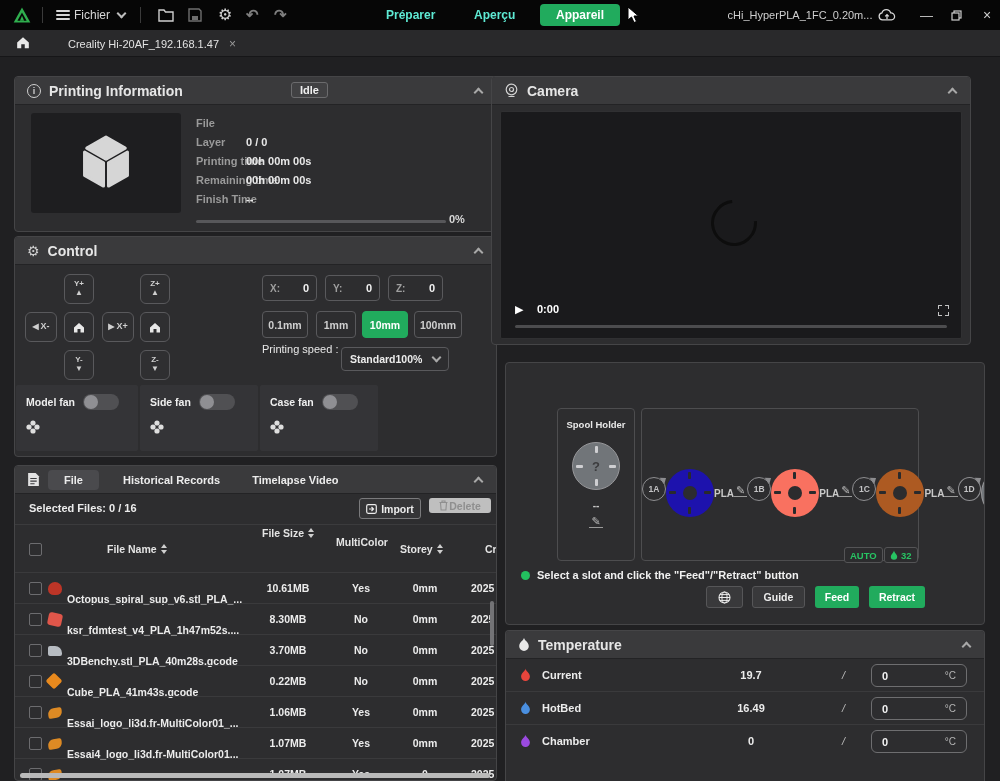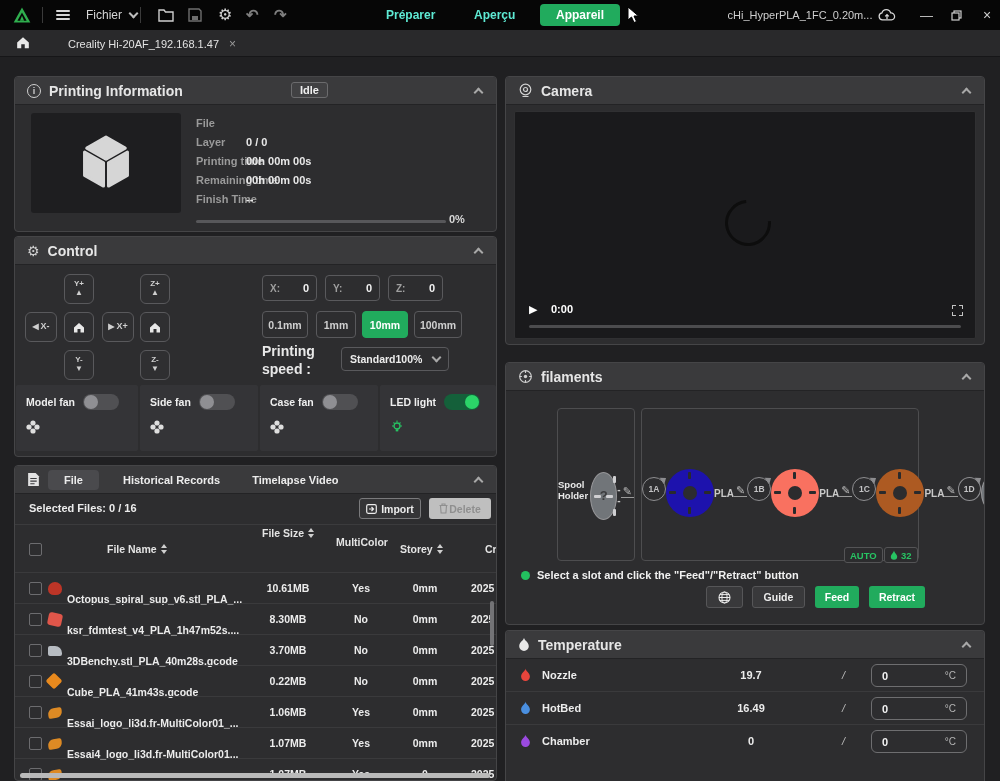--- a/index.html
+++ b/index.html
@@ -43,38 +43,38 @@
   .ppct { position:absolute; left:434px; top:136px; color:#d8d8d8; font-size:11px; font-weight:700; }
 
   
   .jog-btn { position:absolute; width:30px; height:30px; border:1px solid #59595c; border-radius:6px; background:#2f2f31; color:#cfcfcf; font-size:8px; font-weight:700; display:flex; flex-direction:column; align-items:center; justify-content:center; line-height:1.1; }
   .jog-wide { width:32px; flex-direction:row; gap:2px; font-size:9px; }
   .coord-box { position:absolute; top:38px; width:55px; height:26px; border:1px solid #59595c; border-radius:4px; display:flex; align-items:center; padding:0 7px; }
   .coord-box .cl { color:#9f9f9f; font-size:10px; font-weight:700; }
   .coord-box .cv { margin-left:auto; color:#f0f0f0; font-size:11px; font-weight:700; }
   .step-btn { position:absolute; top:74px; height:27px; border:1px solid #59595c; border-radius:4px; background:transparent; color:#cfcfcf; font-size:10.5px; font-weight:700; display:flex; align-items:center; justify-content:center; }
   .step-btn.active { background:#21ab5d; border-color:#21ab5d; color:#fff; }
-  .speed-label { position:absolute; left:247px; top:106px; width:78px; color:#e8e8e8; font-size:14px; font-weight:700; line-height:1.25; }
+  .speed-label { position:absolute; left:247px; top:106px; width:78px; color:#e8e8e8; font-size:11px; font-weight:400; line-height:1.25; }
   .speed-select { position:absolute; left:326px; top:110px; width:108px; height:24px; border:1px solid #59595c; border-radius:4px; display:flex; align-items:center; padding:0 8px; color:#ececec; font-size:10.5px; font-weight:700; }
   .speed-select .chev-down { margin-left:auto; border-color:#a8a8a8; }
   .fan-card { position:absolute; top:148px; height:66px; background:#343437; border-radius:2px; padding:9px 10px; }
   .fan-row { display:flex; align-items:center; gap:8px; }
   .fan-label { color:#efefef; font-size:10.5px; font-weight:700; }
   .toggle { width:36px; height:16px; border-radius:8px; background:#505053; position:relative; }
   .toggle .knob { position:absolute; top:1px; left:1px; width:14px; height:14px; border-radius:50%; background:#8f8f93; }
   .toggle.on { background:#14603a; }
   .toggle.on .knob { left:auto; right:1px; background:#2bd468; }
 
   
   .ftab { padding:4px 16px; border-radius:4px; color:#ececec; font-size:11px; font-weight:700; }
   .ftab.active { background:#4a4a4d; }
   .sel-row { position:relative; height:30px; }
   .sel-label { position:absolute; left:14px; top:8px; color:#ececec; font-size:11px; font-weight:700; }
   .btn-import { position:absolute; left:344px; top:4px; width:62px; height:21px; border:1px solid #7a7a7c; border-radius:3px; background:#353537; color:#ececec; font-size:10.5px; font-weight:700; display:flex; align-items:center; justify-content:center; gap:4px; }
-  .btn-delete { position:absolute; left:414px; top:4px; width:62px; height:21px; border-radius:3px; background:#bfbfbf; color:#8f8f8f; font-size:10.5px; font-weight:700; display:flex; align-items:center; justify-content:center; gap:1px; }
+  .btn-delete { position:absolute; left:414px; top:4px; width:62px; height:15px; border-radius:3px; background:#bfbfbf; color:#8f8f8f; font-size:10.5px; font-weight:700; display:flex; align-items:center; justify-content:center; gap:1px; }
   .thead { position:relative; height:48px; border-top:1px solid #3b3b3d; }
   .thc { position:absolute; color:#e4e4e4; font-size:10.5px; font-weight:700; display:flex; align-items:center; gap:4px; }
   .checkbox { width:13px; height:13px; border:1px solid #6c6c6f; border-radius:2px; }
   .sorter { display:inline-flex; flex-direction:column; gap:2px; }
   .sorter i { display:block; width:0; height:0; border-left:3.5px solid transparent; border-right:3.5px solid transparent; }
   .sorter .up { border-bottom:4px solid #cfcfcf; }
   .sorter .dn { border-top:4px solid #cfcfcf; }
   .frow { position:relative; height:31px; border-top:1px solid #3a3a3c; }
   .frow .checkbox { position:absolute; left:14px; top:9px; }
   .fthumb { position:absolute; left:33px; top:9px; width:14px; height:13px; }
@@ -94,21 +94,21 @@
   .vtimeline { position:absolute; left:14px; right:14px; bottom:10px; height:3px; background:#4c4c4e; border-radius:2px; }
   .vfull { position:absolute; right:12px; bottom:22px; width:11px; height:11px; }
   .vfull i { position:absolute; width:4px; height:4px; border:1.5px solid #c3c3c3; }
   .vfull .tl { left:0; top:0; border-right:none; border-bottom:none; }
   .vfull .tr { right:0; top:0; border-left:none; border-bottom:none; }
   .vfull .bl { left:0; bottom:0; border-right:none; border-top:none; }
   .vfull .br { right:0; bottom:0; border-left:none; border-top:none; }
 
   
   .fil-card { position:absolute; top:45px; height:153px; border:1px solid #4d4d4f; border-radius:4px; }
-  .holder-card { left:51px; width:78px; display:flex; align-items:center; padding-top:10px; }
+  .holder-card { left:51px; width:78px; display:flex; flex-direction:column; align-items:center; padding-top:10px; }
   .slots-card { left:135px; width:278px; display:flex; justify-content:space-around; padding-top:8px; }
   .holder-title { color:#e8e8e8; font-size:9.5px; font-weight:700; }
   .slot-col { display:flex; flex-direction:row; align-items:center; }
   .slot-badge { width:24px; height:24px; border:1.5px solid #8d8d90; border-radius:50%; color:#c3c3c5; font-size:8.5px; font-weight:700; display:flex; align-items:center; justify-content:center; position:relative; }
   .slot-badge::after { content:""; position:absolute; right:-3px; top:-1px; width:0; height:0; border-left:4px solid transparent; border-right:4px solid transparent; border-bottom:5px solid #8d8d90; transform:rotate(55deg); }
   .spool { position:relative; width:48px; height:48px; border-radius:50%; margin-top:9px; }
   .spool .hub { position:absolute; left:17px; top:17px; width:14px; height:14px; border-radius:50%; background:#2c2c2e; }
   .spool .tick { position:absolute; background:#2a2a2c; border-radius:1px; }
   .spool .tick.t { left:22px; top:3px; width:3px; height:7px; }
   .spool .tick.b { left:22px; bottom:3px; width:3px; height:7px; }
@@ -152,21 +152,21 @@
         <polygon points="12,13 14.5,19 9.5,19" fill="#2fae4e"></polygon>
       </svg>
   </span>
   <span class="tb-sep" style="left:42px"></span>
   <span class="tb-item" style="left:56px">
     <span class="hamburger">
         <span></span>
         <span></span>
         <span></span>
       </span>
-    <span style="margin-left:16px; font-weight:400">Fichier</span>
+    <span style="margin-left:4px; font-weight:400">Fichier</span>
     <span class="chev-down"></span>
   </span>
   <span class="tb-sep" style="left:140px"></span>
   <span class="tb-item" style="left:158px">
     <svg width="16" height="14" viewBox="0 0 16 14">
         <path d="M1 2h5l1.5 2H15v9H1z" fill="none" stroke="#cfcfcf" stroke-width="1.4"></path>
       </svg>
   </span>
   <span class="tb-item" style="left:188px">
     <svg width="14" height="14" viewBox="0 0 14 14">
@@ -354,33 +354,20 @@
           <span class="knob"></span>
         </span>
       </div>
     <svg width="14" height="14" viewBox="0 0 14 14" style="margin-top:10px">
         <circle cx="7" cy="3" r="2.6" fill="#dedede"></circle>
         <circle cx="11" cy="7" r="2.6" fill="#dedede"></circle>
         <circle cx="7" cy="11" r="2.6" fill="#dedede"></circle>
         <circle cx="3" cy="7" r="2.6" fill="#dedede"></circle>
       </svg>
   </div>
-  <div class="fan-card" style="left:365px; width:116px">
-    <div class="fan-row">
-        <span class="fan-label">LED light</span>
-      <span class="toggle on">
-          <span class="knob"></span>
-        </span>
-      </div>
-    <svg width="14" height="15" viewBox="0 0 14 15" style="margin-top:9px">
-        <circle cx="7" cy="7" r="3" fill="none" stroke="#27c463" stroke-width="1.3"></circle>
-        <rect x="5.7" y="10.2" width="2.6" height="2.2" fill="#27c463"></rect>
-        <path d="M7 1.5v1.8M2 7h1.8M10.2 7H12M3.5 3.5l1.2 1.2M10.5 3.5L9.3 4.7" stroke="#27c463" stroke-width="1.1"></path>
-      </svg>
-  </div>
 </div>
 
 <div class="panel" style="left:14px; top:465px; width:483px; height:316px">
   <div class="phead">
     <svg width="13" height="15" viewBox="0 0 12 14">
         <path d="M1 1h7l3 3v9H1z" fill="#e2e2e2"></path>
         <path d="M3 6h6M3 8.5h6M3 11h4" stroke="#3a3a3c" stroke-width="1"></path>
       </svg>
     <span class="ftab active">File</span>
     <span class="ftab">Historical Records</span>
@@ -490,21 +477,21 @@
     <span class="fname">Essai3_logo_li3d.fr-MultiColor01...</span>
     <span class="fsize">1.07MB</span>
     <span class="fmulti">Yes</span>
     <span class="fstorey">0</span>
     <span class="fcreated">2025</span>
   </div>
   <div class="vscroll"></div>
   <div class="hscroll"></div>
 </div>
 
-<div class="panel" style="left:505px; top:76px; width:480px; height:269px">
+<div class="panel" style="left:491px; top:76px; width:480px; height:269px">
   <div class="phead">
     <svg width="15" height="15" viewBox="0 0 15 15">
         <circle cx="7.5" cy="6.5" r="5.3" fill="none" stroke="#d0d0d0" stroke-width="1.2"></circle>
         <circle cx="7.5" cy="6.5" r="2" fill="none" stroke="#d0d0d0" stroke-width="1.2"></circle>
         <path d="M4.5 13.5h6" stroke="#d0d0d0" stroke-width="1.2"></path>
       </svg>
     <span class="ptitle">Camera</span>
     <span class="chev-up"></span>
   </div>
   <div class="video-area">
@@ -515,29 +502,20 @@
     <span class="vfull">
         <i class="tl"></i>
         <i class="tr"></i>
         <i class="bl"></i>
         <i class="br"></i>
       </span>
   </div>
 </div>
 
 <div class="panel" style="left:505px; top:362px; width:480px; height:263px">
-  <div class="phead">
-    <svg width="15" height="15" viewBox="0 0 15 15">
-        <circle cx="7.5" cy="7.5" r="5.8" fill="none" stroke="#d0d0d0" stroke-width="1.2"></circle>
-        <circle cx="7.5" cy="7.5" r="1.7" fill="#d0d0d0"></circle>
-        <path d="M7.5 1.7v2.2M7.5 11.1v2.2M1.7 7.5h2.2M11.1 7.5h2.2" stroke="#d0d0d0" stroke-width="1.1"></path>
-      </svg>
-    <span class="ptitle">filaments</span>
-    <span class="chev-up"></span>
-  </div>
 
   <div class="fil-card holder-card">
     <span class="holder-title">Spool Holder</span>
     <span class="spool gray" style="margin-top:12px">
       <span class="tick t"></span>
         <span class="tick b"></span>
         <span class="tick l"></span>
         <span class="tick r"></span>
       <span class="hub" style="background:transparent"></span>
       <span class="mark">?</span>
@@ -632,21 +610,21 @@
       </svg>
     <span class="ptitle">Temperature</span>
     <span class="chev-up"></span>
   </div>
   <div class="t-row">
     <span class="t-flame">
         <svg width="11" height="14" viewBox="0 0 12 15">
           <path d="M6 0.5C6 3.4 1.2 5 1.2 9.2a4.8 4.8 0 009.6 0C10.8 5 6 3.4 6 0.5z" fill="#e8453c"></path>
         </svg>
       </span>
-    <span class="t-name">Nozzle</span>
+    <span class="t-name">Current</span>
     <span class="t-cur">19.7</span>
     <span class="t-slash">/</span>
     <span class="t-input">
       <input value="0" style="">
       <span class="t-unit">°C</span>
     </span>
   </div>
   <div class="t-row">
     <span class="t-flame">
         <svg width="11" height="14" viewBox="0 0 12 15">

